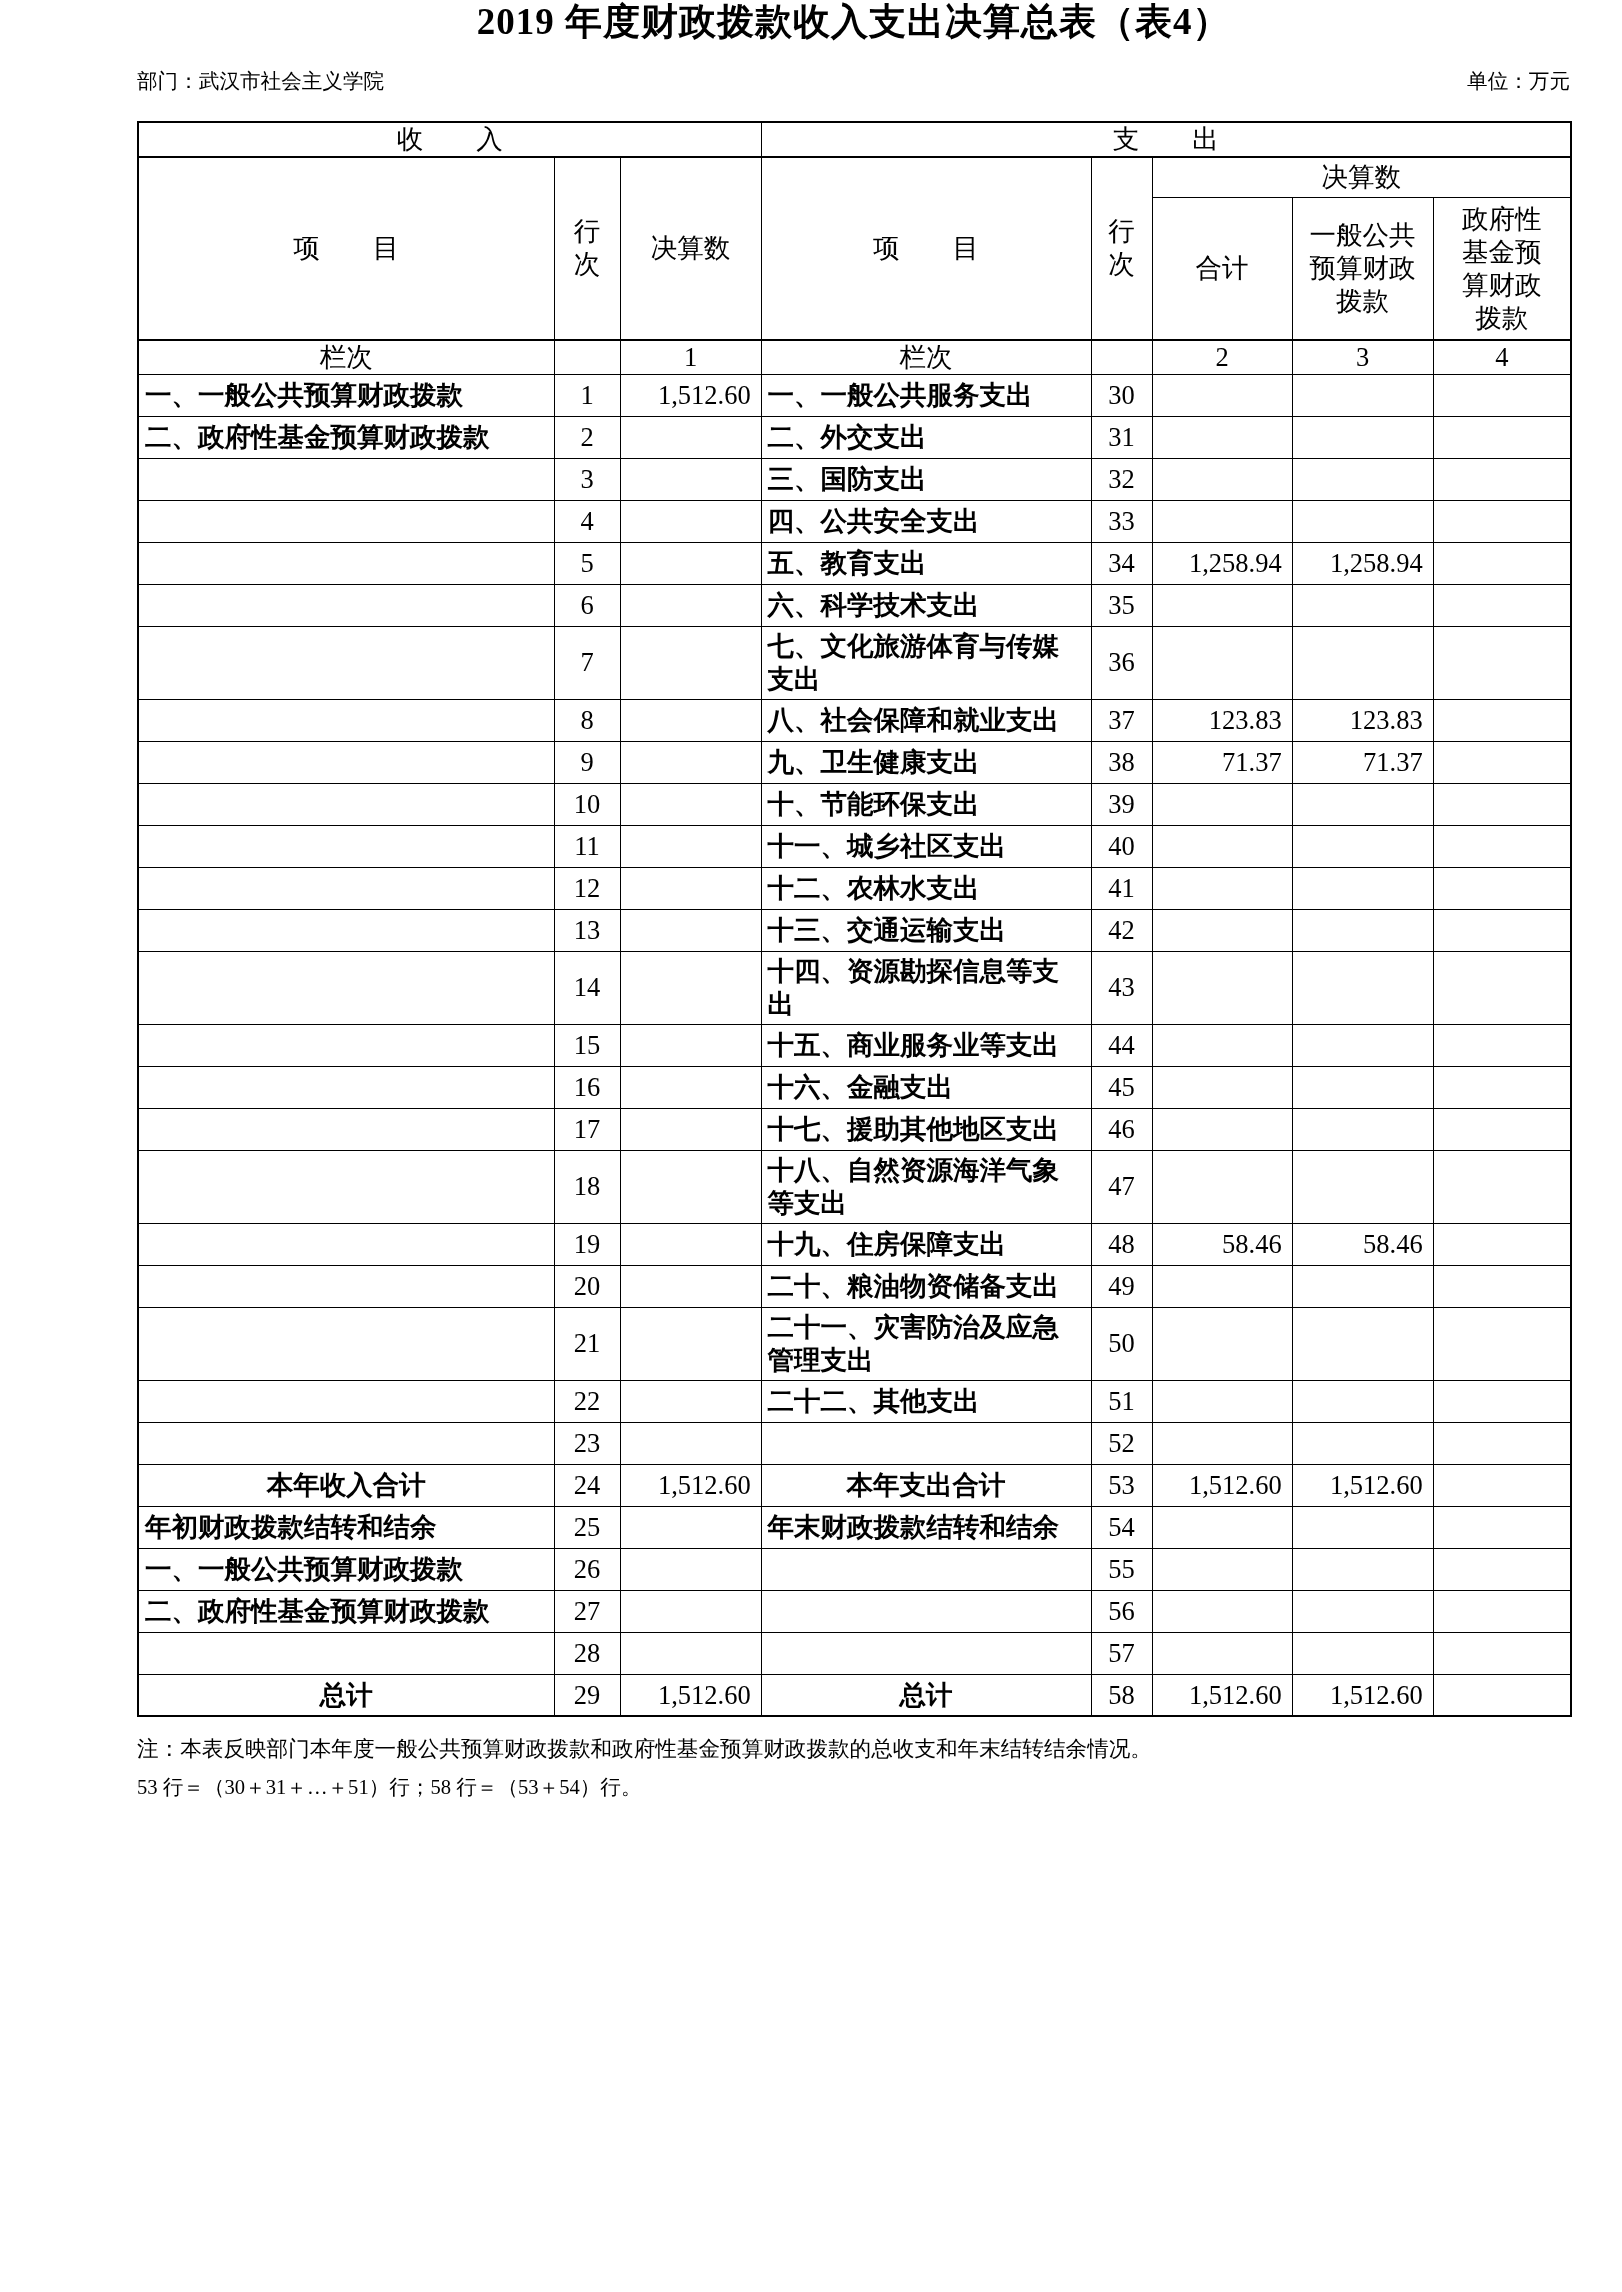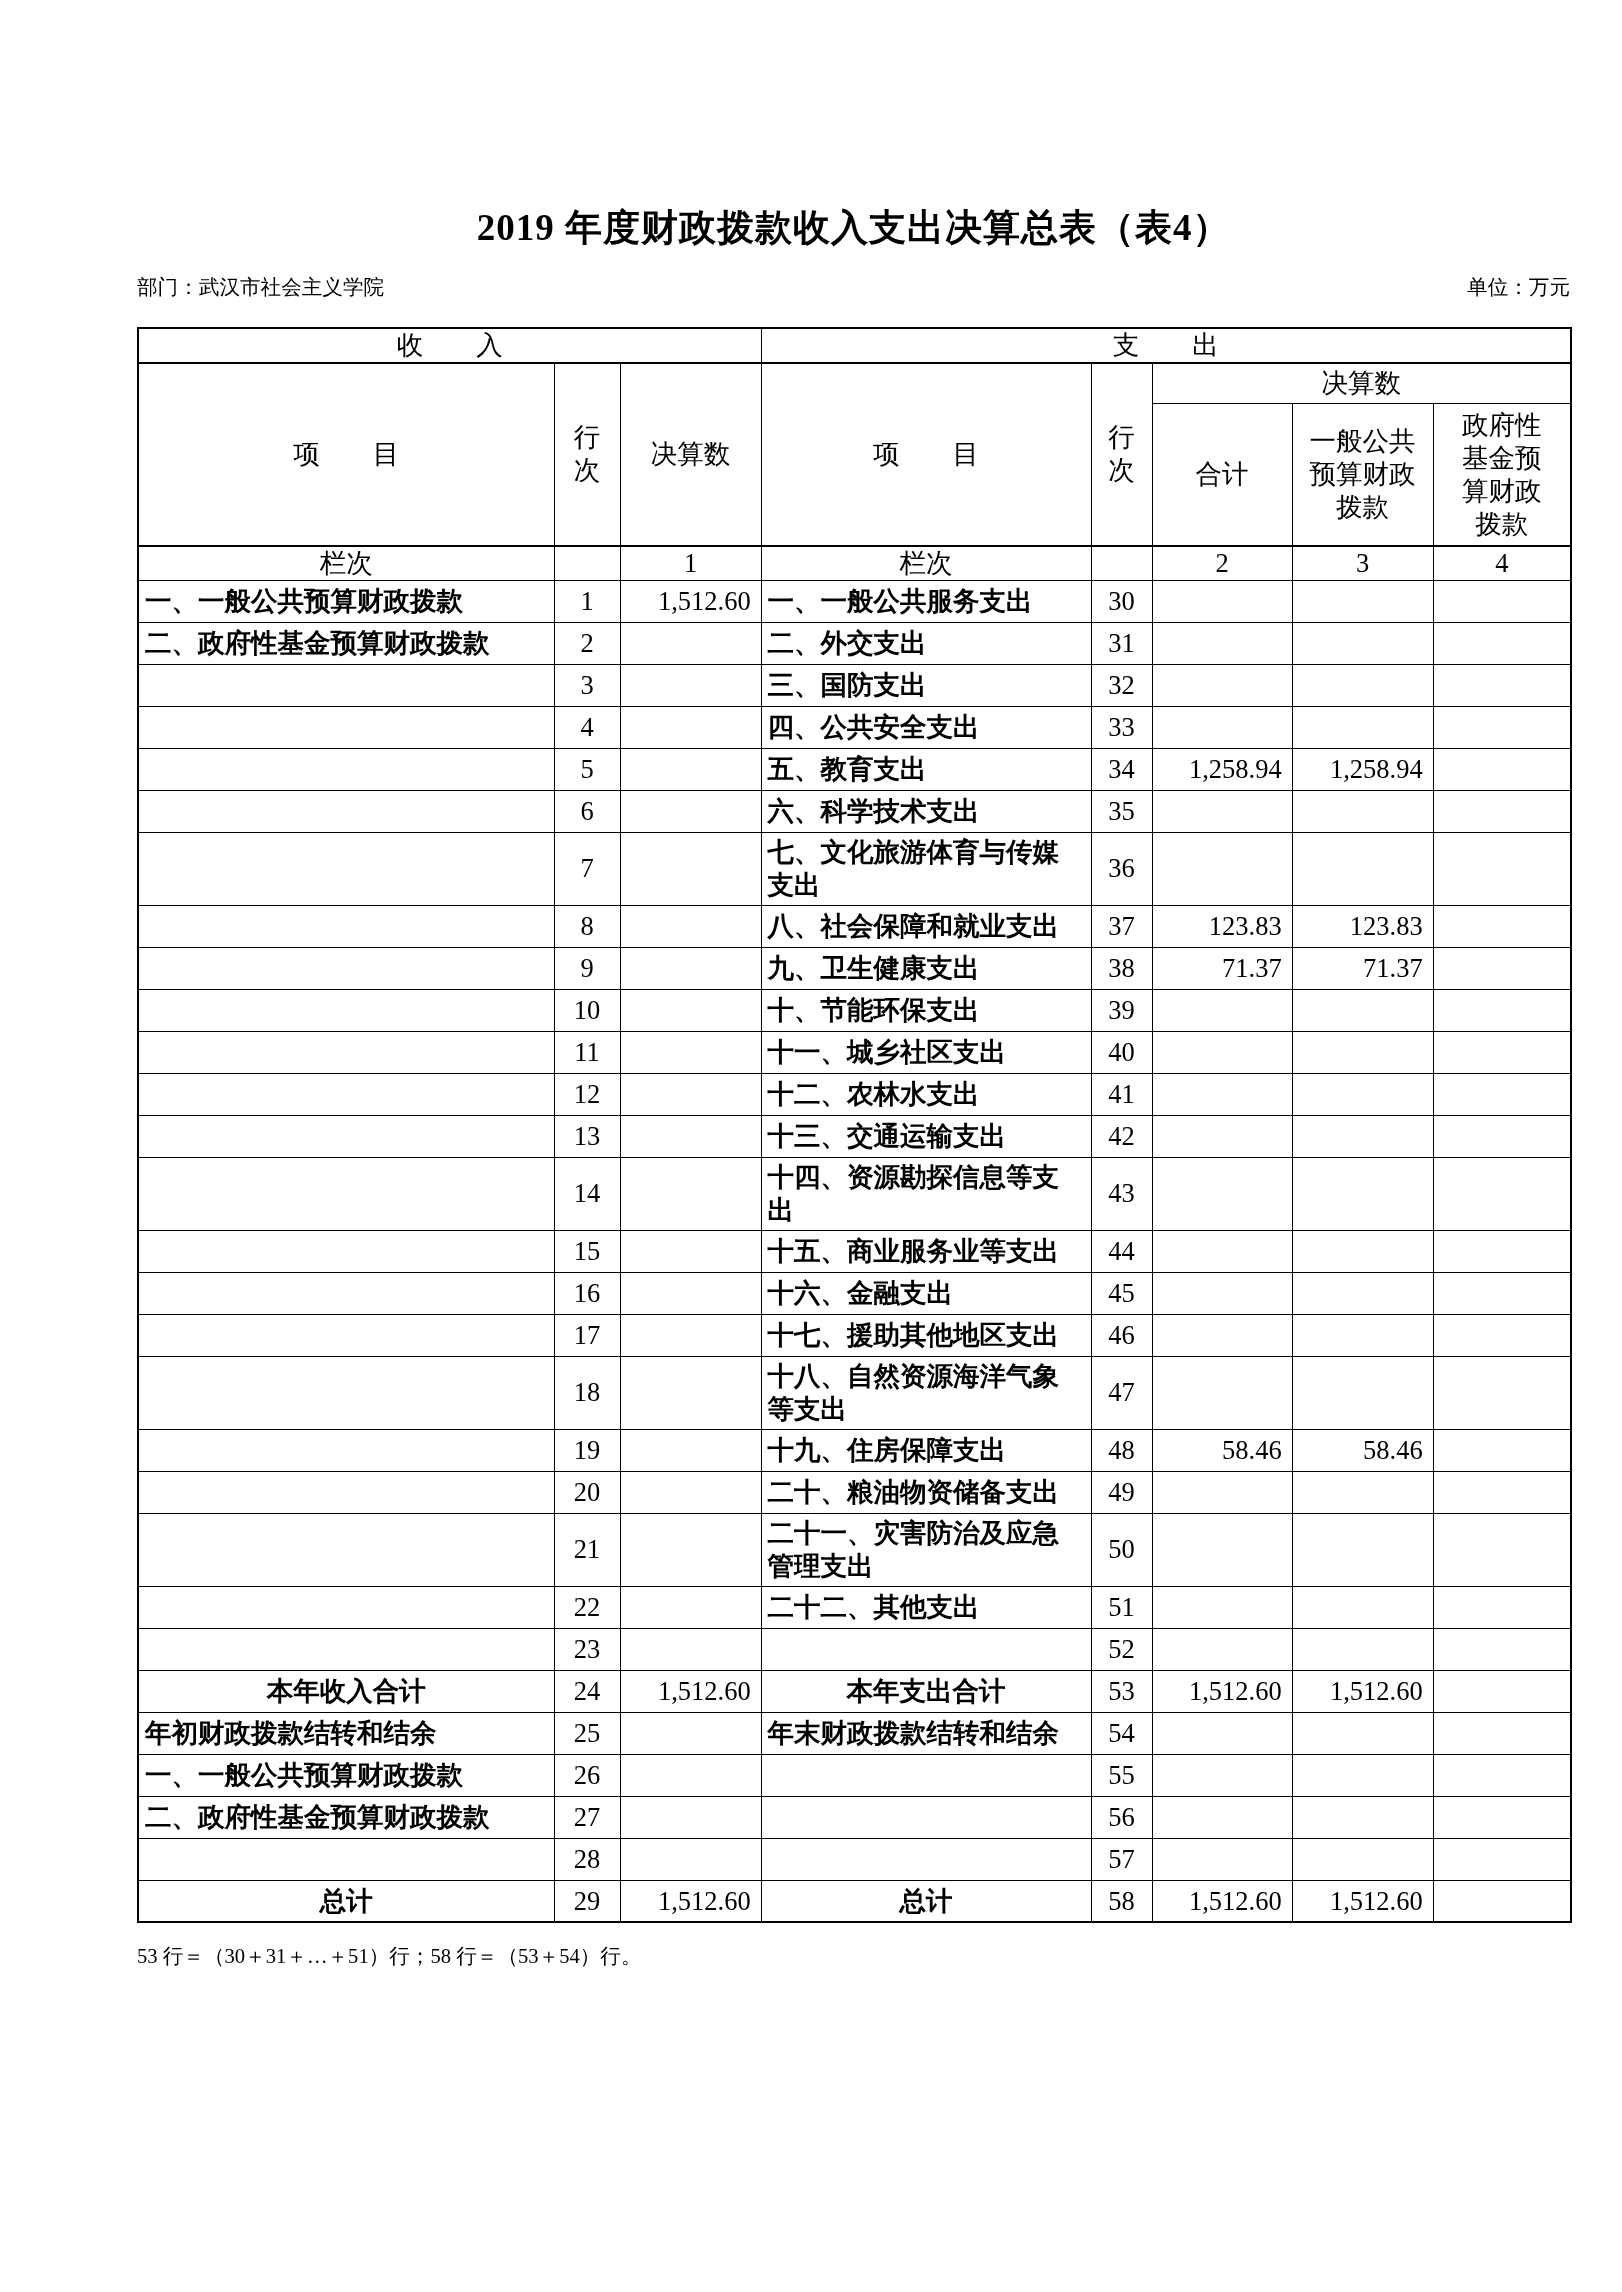--- a/index.html
+++ b/index.html
@@ -5,21 +5,20 @@
   * { margin:0; padding:0; box-sizing:border-box; }
   html,body { background:#ffffff; }
   body {
     width:1622px; height:2293px;
     position:relative;
     font-family:"Liberation Serif", serif;
     color:#000;
   }
   .sheet { position:absolute; left:137px; top:0; width:1433px; }
   .doc-title {
-    margin-top:206px;
     text-align:center;
     font-size:37px;
     font-weight:bold;
     letter-spacing:1px;
     line-height:1.2;
   }
   .meta-row {
     display:flex;
     justify-content:space-between;
     align-items:flex-end;
@@ -408,17 +407,18 @@
           <td class="c b">总计</td>
           <td class="c">58</td>
           <td class="r">1,512.60</td>
           <td class="r">1,512.60</td>
           <td class="r"></td>
         </tr>
       </tbody>
   </table>
 
   <div class="notes">
+    <div class="note-line1">注：本表反映部门本年度一般公共预算财政拨款和政府性基金预算财政拨款的总收支和年末结转结余情况。</div>
     <div class="note-line">53 行＝（30＋31＋…＋51）行；58 行＝（53＋54）行。</div>
   </div>
 
 </div>
 
 
 </body></html>

